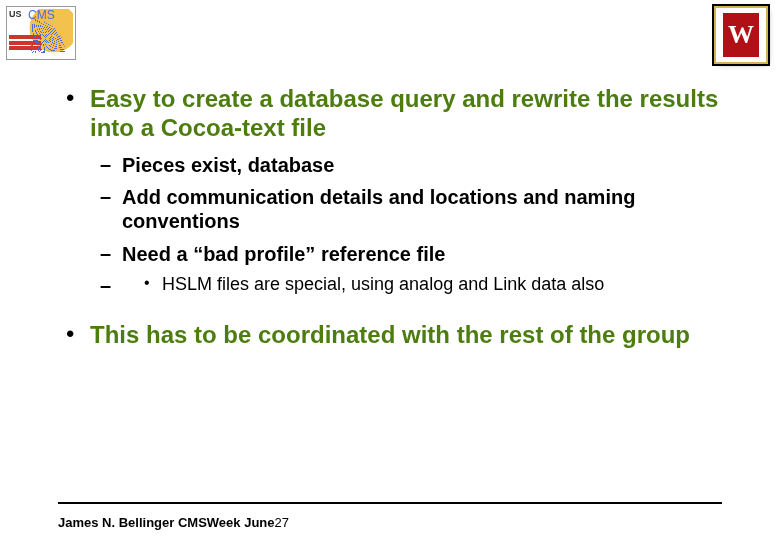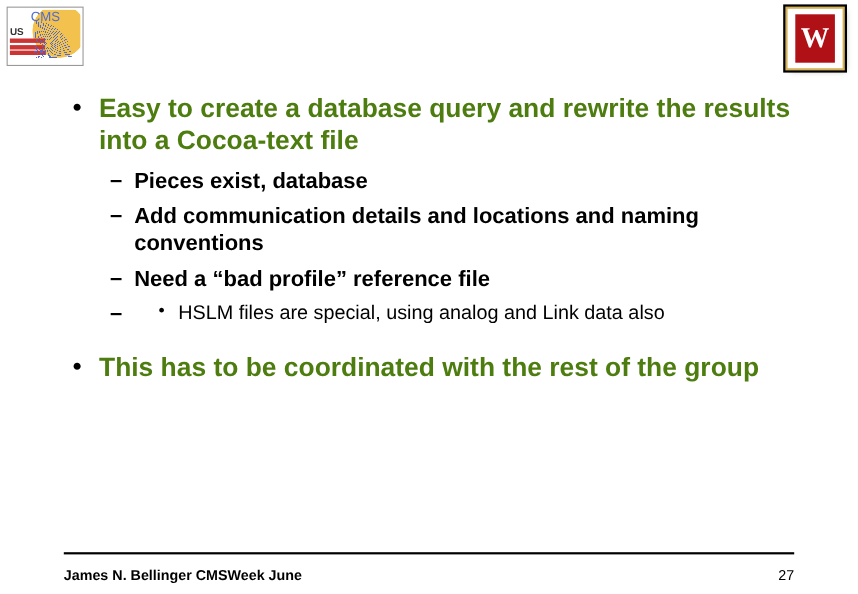--- a/index.html
+++ b/index.html
@@ -61,21 +61,21 @@
     top: 6px;
     width: 40px;
     height: 40px;
     background:
       repeating-conic-gradient(from 200deg at 0% 100%, transparent 0 3deg, #4c6cd4 3deg 4deg);
     -webkit-mask: radial-gradient(circle at 0% 100%, #000 60%, transparent 61%);
     mask: radial-gradient(circle at 0% 100%, #000 60%, transparent 61%);
   }
   .us-label {
     position:absolute;
-    left:9px; top:24px;
+    left:9px; top:9px;
     font-size:9px;
     font-weight:bold;
     color:#333;
     z-index:3;
   }
   .cms-label {
     position:absolute;
     left:28px; top:8px;
     font-size:12px;
     font-weight:normal;
@@ -188,21 +188,20 @@
     right: 58px;
     bottom: 36px;
     border-top: 2px solid #000;
   }
   .footer {
     position: absolute;
     left: 58px;
     right: 58px;
     bottom: 10px;
     display: flex;
-    justify-content: space-between;
     align-items: center;
   }
   .footer-author {
     font-size: 13px;
     font-weight: bold;
     color: #000;
   }
   .footer-page {
     font-size: 13px;
     font-weight: normal;

